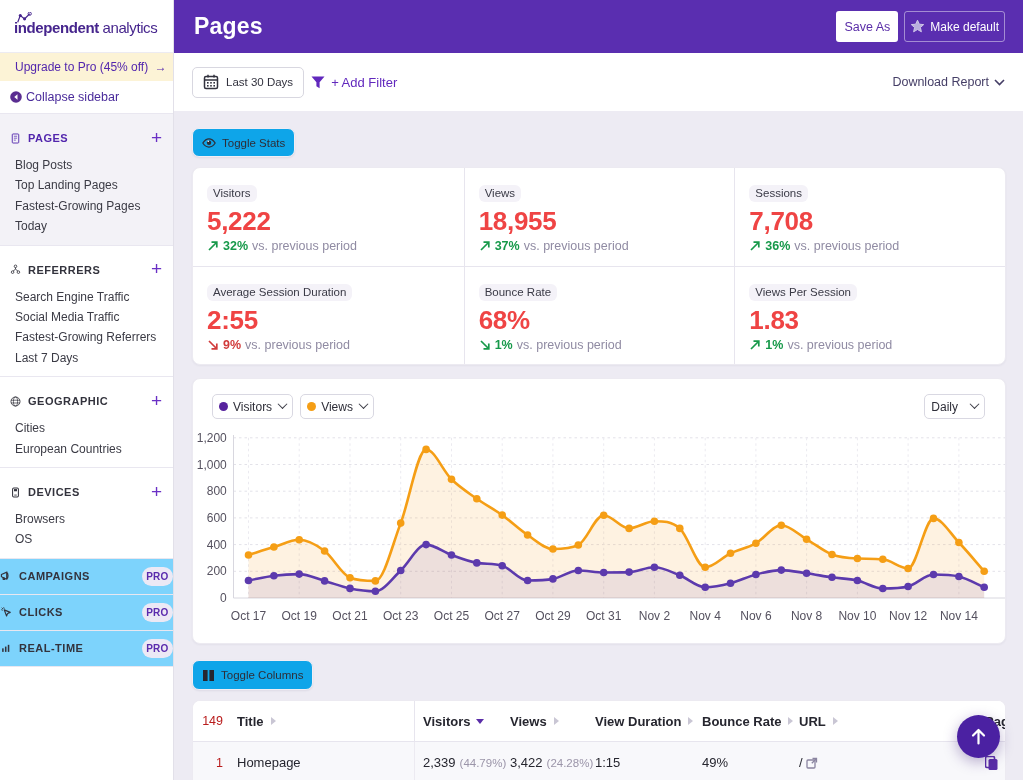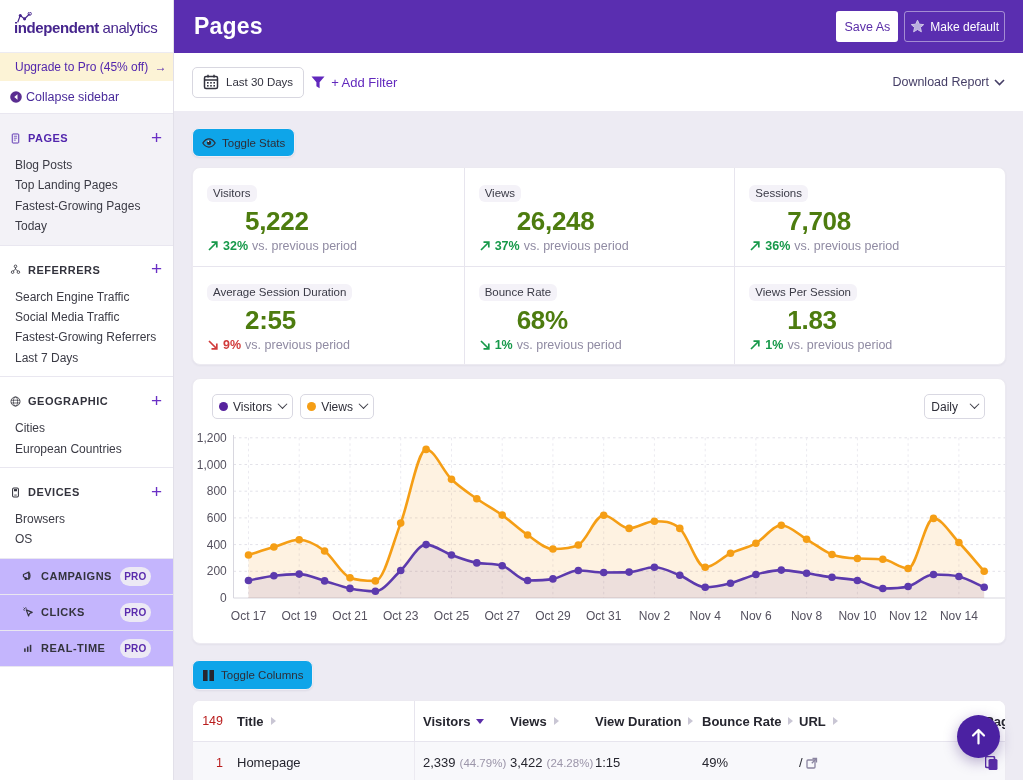--- a/index.html
+++ b/index.html
@@ -14,21 +14,21 @@
 .collapse { height:32px; display:flex; align-items:center; gap:4px; padding-left:10px; color:#4a2b9b; font-size:12.5px; }
 .sec { border-top:1px solid #e9e7f0; padding:13px 0 8px; }
 .sec.active { background:#f3f2f7; }
 .sec-head { display:flex; align-items:center; padding:0 11px 0 10px; height:22px; }
 .sec-head .ic { width:11px; height:11px; margin-right:7px; flex:none; }
 .sec-head .t { font-size:11px; font-weight:700; letter-spacing:0.5px; color:#33333d; }
 .sec.active .t { color:#5226ad; }
 .sec-head .plus { margin-left:auto; color:#6a30c5; font-size:19px; font-weight:400; line-height:1; margin-top:-2px; }
 .sec ul { list-style:none; margin-top:6px; }
 .sec li { font-size:12px; color:#3b3b45; line-height:20.4px; padding-left:15px; white-space:nowrap; overflow:hidden; }
-.prorow { height:36px; display:flex; align-items:center; padding:0 22px; border-top:1px solid #e9e7f0; background:#c4b5fd; }
+.prorow { height:36px; display:flex; align-items:center; padding:0 0; border-top:1px solid #e9e7f0; background:#7dd3fc; }
 .prorow .ic { width:12px; height:12px; margin-right:7px; flex:none; }
 .prorow .t { font-size:11px; font-weight:700; letter-spacing:0.5px; color:#33333d; }
 .propill { margin-left:auto; background:#ece9f5; color:#5a2bad; font-size:10px; font-weight:700; letter-spacing:0.2px; padding:4px 4.5px; border-radius:10px; }
 .sidebar .endline { border-top:1px solid #e9e7f0; }
 
 .main { margin-left:174px; }
 .topbar { height:53px; background:#5a2eb0; display:flex; align-items:center; padding:0 18px; }
 .topbar h1 { color:#fff; font-size:23px; font-weight:700; margin-left:2px; letter-spacing:0.2px; }
 .topbtns { margin-left:auto; display:flex; gap:6px; }
 .btn-saveas { background:#fff; color:#5a2da8; font-size:12.5px; border-radius:3px; height:31px; display:flex; align-items:center; padding:0 8px; }
@@ -38,21 +38,21 @@
 .addfilter { display:flex; align-items:center; gap:6px; margin-left:7px; color:#6128bd; font-size:13px; }
 .dlreport { margin-left:auto; color:#453e66; font-size:12.5px; display:flex; align-items:center; gap:5px; }
 
 .content { padding:17px 17px 0 18px; }
 .btn-white { background:#0ea5e9; border-radius:7px; height:29px; display:inline-flex; align-items:center; gap:6px; padding:0 9px; font-size:11.5px; color:#2e2e38; box-shadow:0 1px 2px rgba(40,30,80,0.08); border:1px solid #f0eef5; }
 .stats { margin-top:10px; display:grid; grid-template-columns:1fr 1fr 1fr; background:#fff; border-radius:8px; border:1px solid #eceaf1; box-shadow:0 1px 2px rgba(40,30,80,0.05); }
 .cell { height:98px; padding:15px 14px 0; border-left:1px solid #e7e5ee; border-top:1px solid #e7e5ee; }
 .cell:nth-child(1), .cell:nth-child(2), .cell:nth-child(3) { border-top:none; }
 .cell:nth-child(3n+1) { border-left:none; }
 .pill { display:inline-block; background:#f4f2f8; border-radius:6px; font-size:11.5px; color:#3a3a46; padding:2.5px 6px; }
-.num { font-size:26px; font-weight:600; color:#4d7c0f; margin-top:4px; letter-spacing:-0.3px;margin-left:38px; }
+.num { font-size:26px; font-weight:600; color:#ef4444; margin-top:4px; letter-spacing:-0.3px; }
 .chg { display:flex; align-items:center; gap:4px; margin-top:2px; font-size:12.5px; color:#908ba3; }
 .chg b { font-weight:700; }
 .chg .up { color:#17994a; }
 .chg .dn { color:#d13b3b; }
 
 .chartcard { margin-top:13px; height:266px; background:#fff; border-radius:8px; border:1px solid #eceaf1; position:relative; box-shadow:0 1px 2px rgba(40,30,80,0.05); }
 .sel { position:relative; top:15px; height:25px; border:1px solid #d9d8e2; border-radius:5px; display:flex; align-items:center; gap:5px; padding:0 6px; font-size:12px; color:#2e2e38; background:#fff; white-space:nowrap; }
 .dot { width:9px; height:9px; border-radius:50%; }
 .chev { width:7px; height:7px; border-left:1.6px solid #3c3c46; border-bottom:1.6px solid #3c3c46; transform:rotate(-45deg) translate(1px,-1px); margin-left:2px; margin-top:-3px; }
 
@@ -237,21 +237,21 @@
           <path d="M1 6 C3.5 2.2 6 1 8.5 1 C11 1 13.5 2.2 16 6 C13.5 9.8 11 11 8.5 11 C6 11 3.5 9.8 1 6 Z" fill="none" stroke="#2e2e38" stroke-width="1.5"></path>
           <circle cx="8.5" cy="5.6" r="2.7" fill="#2e2e38"></circle>
           <circle cx="7.6" cy="3.9" r="1" fill="#fff"></circle>
         </svg>
       Toggle Stats
     </div>
     <div class="stats">
       <div class="cell"><span class="pill">Visitors</span><div class="num">5,222</div><div class="chg"><svg width="12" height="12" viewBox="0 0 12 12">
               <path d="M2 10 L9.5 2.5 M4.5 2.2 L9.8 2.2 L9.8 7.5" fill="none" stroke="#17994a" stroke-width="1.7"></path>
             </svg><b class="up">32%</b> vs. previous period</div></div>
-      <div class="cell"><span class="pill">Views</span><div class="num">26,248</div><div class="chg"><svg width="12" height="12" viewBox="0 0 12 12">
+      <div class="cell"><span class="pill">Views</span><div class="num">18,955</div><div class="chg"><svg width="12" height="12" viewBox="0 0 12 12">
               <path d="M2 10 L9.5 2.5 M4.5 2.2 L9.8 2.2 L9.8 7.5" fill="none" stroke="#17994a" stroke-width="1.7"></path>
             </svg><b class="up">37%</b> vs. previous period</div></div>
       <div class="cell"><span class="pill">Sessions</span><div class="num">7,708</div><div class="chg"><svg width="12" height="12" viewBox="0 0 12 12">
               <path d="M2 10 L9.5 2.5 M4.5 2.2 L9.8 2.2 L9.8 7.5" fill="none" stroke="#17994a" stroke-width="1.7"></path>
             </svg><b class="up">36%</b> vs. previous period</div></div>
       <div class="cell"><span class="pill">Average Session Duration</span><div class="num">2:55</div><div class="chg"><svg width="12" height="12" viewBox="0 0 12 12">
               <path d="M2 2 L9.5 9.5 M4.5 9.8 L9.8 9.8 L9.8 4.5" fill="none" stroke="#d13b3b" stroke-width="1.7"></path>
             </svg><b class="dn">9%</b> vs. previous period</div></div>
       <div class="cell"><span class="pill">Bounce Rate</span><div class="num">68%</div><div class="chg"><svg width="12" height="12" viewBox="0 0 12 12">
               <path d="M2 2 L9.5 9.5 M4.5 9.8 L9.8 9.8 L9.8 4.5" fill="none" stroke="#17994a" stroke-width="1.7"></path>

